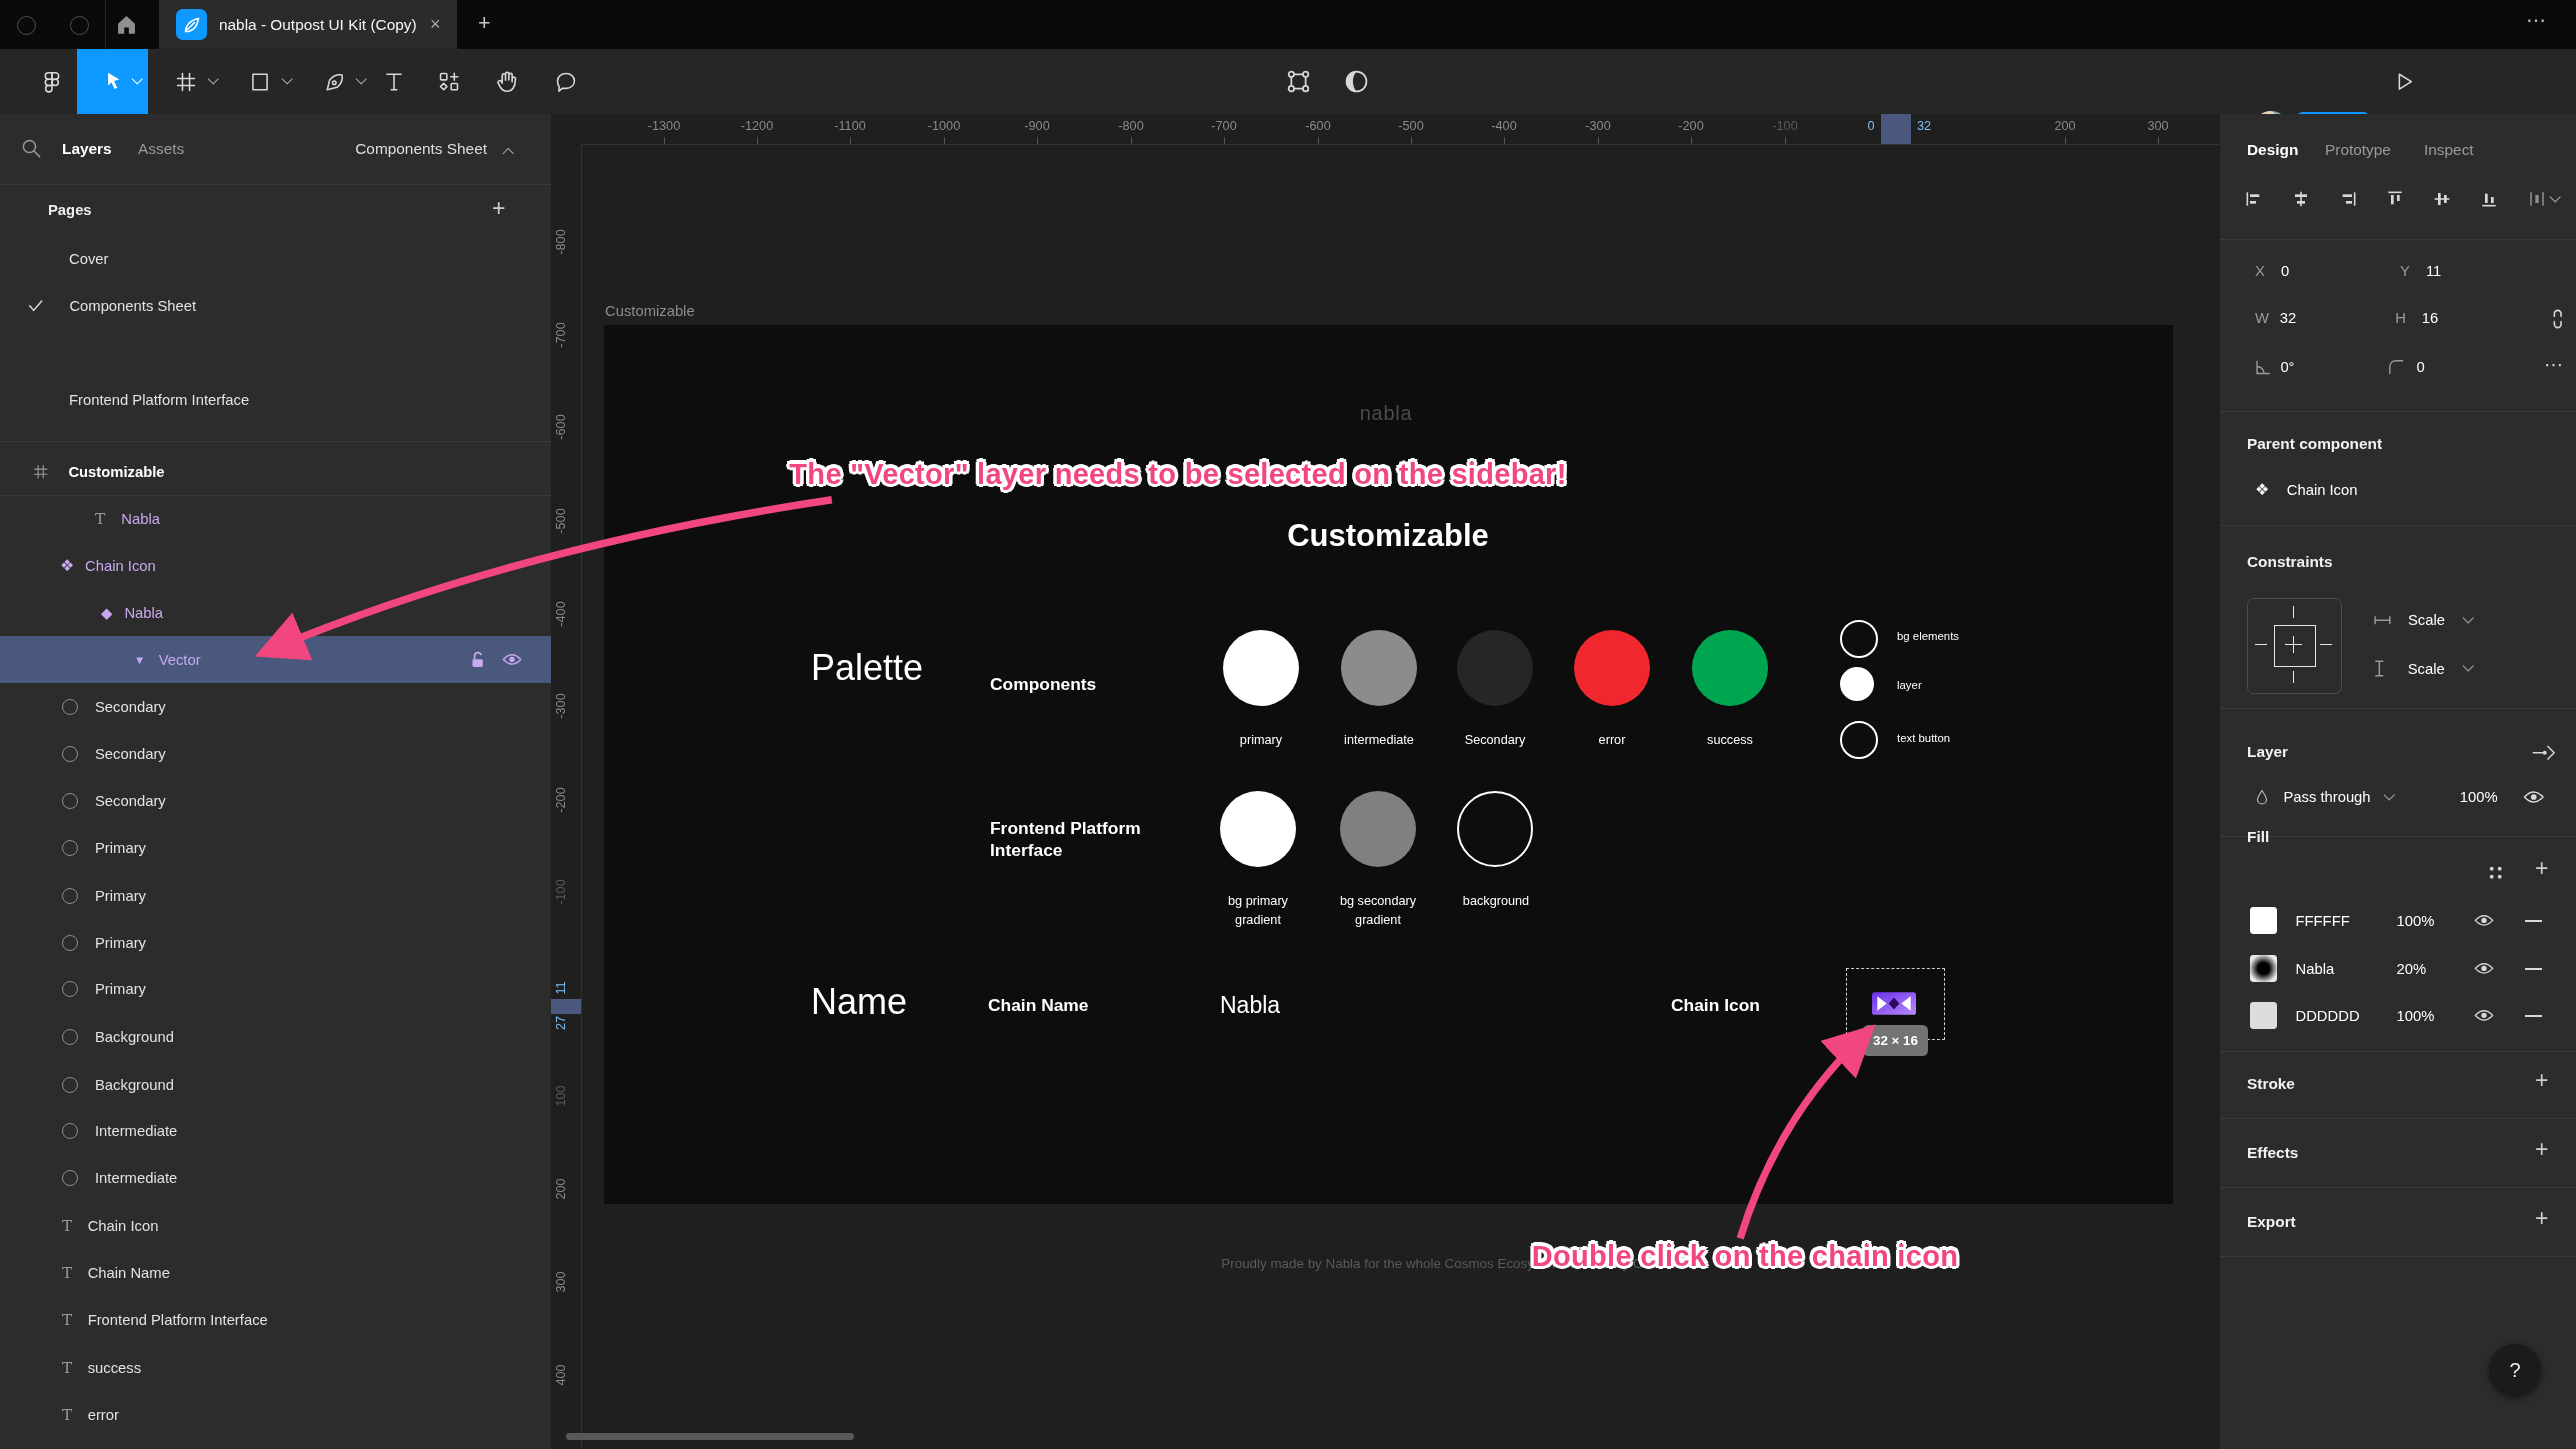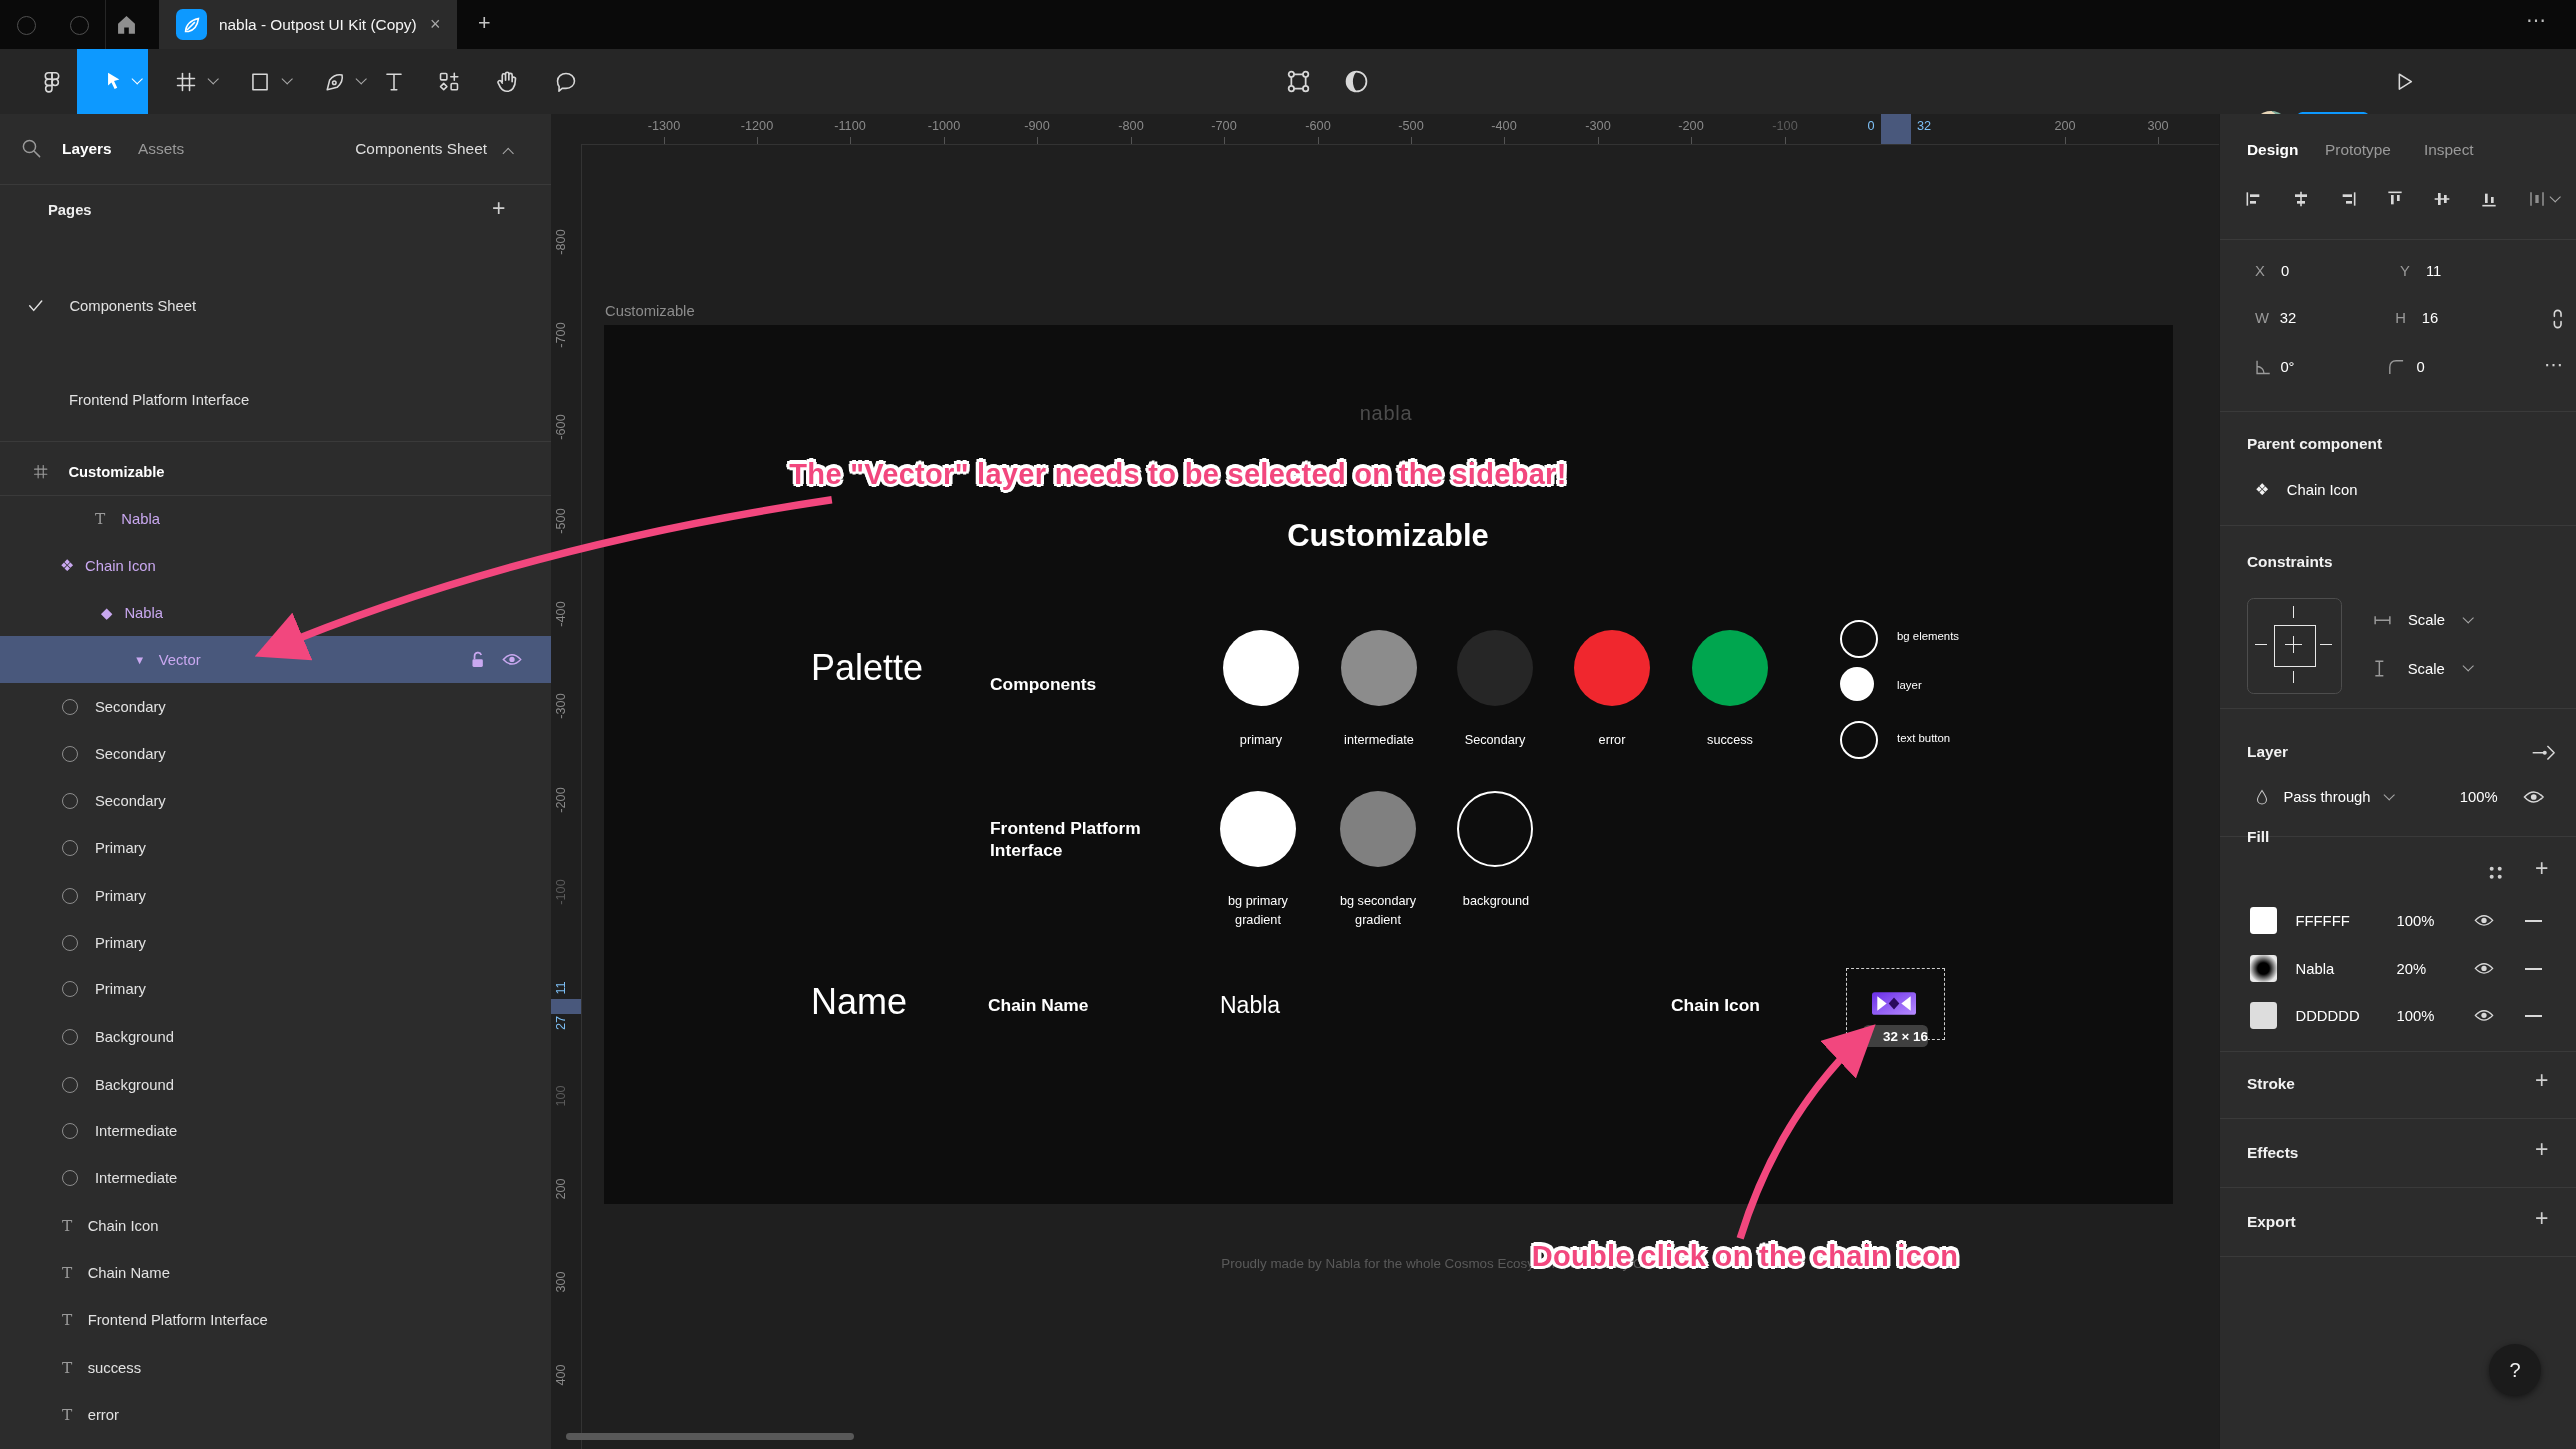--- a/index.html
+++ b/index.html
@@ -183,20 +183,23 @@
     </div>
     <span class="abs" style="left:62px;top:26px;font-size:15.4px;font-weight:700;color:#fff">Layers</span>
     <span class="abs" style="left:138px;top:26px;font-size:15.4px;color:#9a9a9a">Assets</span>
     <span class="abs" style="right:64px;top:26px;font-size:15.4px;color:#dedede">Components Sheet</span>
     <span class="abs chev up" style="right:39px;top:31px"></span>
     <div class="divider" style="top:70px"></div>
 
     <span class="abs" style="left:48px;top:88px;font-size:14.8px;font-weight:700;color:#ededed">Pages</span>
     <span class="plus" style="left:492px;top:81px">+</span>
 
+    <div class="srow" style="top:121px">
+        <span class="lname" style="margin-left:69px">Cover</span>
+      </div>
     <div class="srow" style="top:168px">
       <svg width="17.4" height="17.4" viewBox="0 0 26 26" class="ic" style="margin-left:27px;stroke:#e0e0e0">
           <path d="M4 13 L10 20 L22 6"></path>
         </svg>
       <span class="lname" style="margin-left:25px">Components Sheet</span>
     </div>
     <div class="srow" style="top:262px">
         <span class="lname" style="margin-left:69px">Frontend Platform Interface</span>
       </div>
 
@@ -349,21 +352,21 @@
             <linearGradient id="pg" x1="0" y1="0" x2="1" y2="1">
               <stop offset="0" stop-color="#6a2ee8"></stop>
               <stop offset="1" stop-color="#b78cff"></stop>
             </linearGradient>
           </defs>
         <rect width="66" height="34" rx="4" fill="url(#pg)"></rect>
         <polygon points="8,6 22,17 8,28" fill="#ffffff"></polygon>
         <polygon points="58,6 44,17 58,28" fill="#ffffff"></polygon>
         <polygon points="33,8 41,17 33,26 25,17" fill="#2a0a5e"></polygon>
       </svg>
-      <div class="abs cx" style="left:1259px;top:700px;width:65px;height:22px;border-radius:5.4px;background:#404040;justify-content:flex-end;z-index:5">
+      <div class="abs cx" style="left:1259px;top:700px;width:65px;height:31px;border-radius:5.4px;background:#737373;justify-content:center;z-index:5">
         <span style="font-size:13.4px;color:#fff;font-weight:600">32 × 16</span>
       </div>
 
       <span class="abs" style="left:839px;top:931px;transform:translateX(-50%);font-size:13.4px;color:#5a5a5a">Proudly made by Nabla for the whole Cosmos Ecosystem, funded by OGP.</span>
     </div>
 
     <span class="abs" style="left:54px;top:189px;font-size:14.8px;color:#8c8c8c">Customizable</span>
 
     <span class="annot" style="left:627px;top:360px">The "Vector" layer needs to be selected on the sidebar!</span>
     <span class="annot" style="left:1194px;top:1142px">Double click on the chain icon</span>

